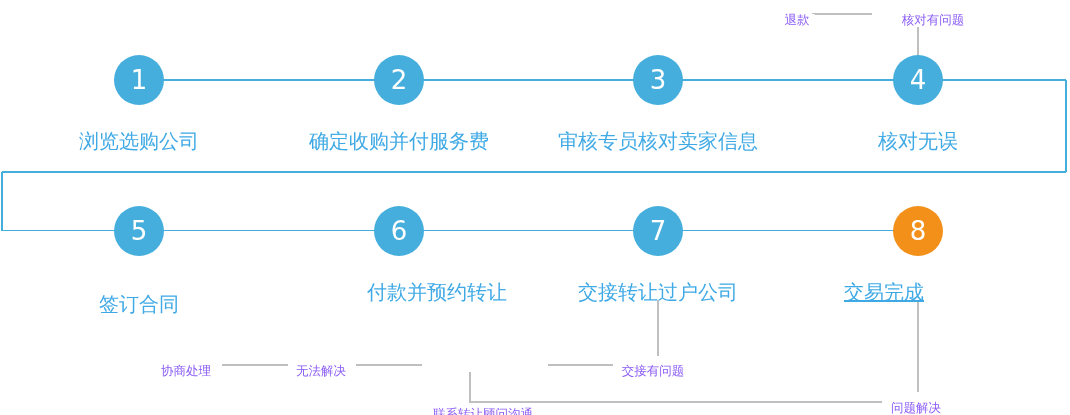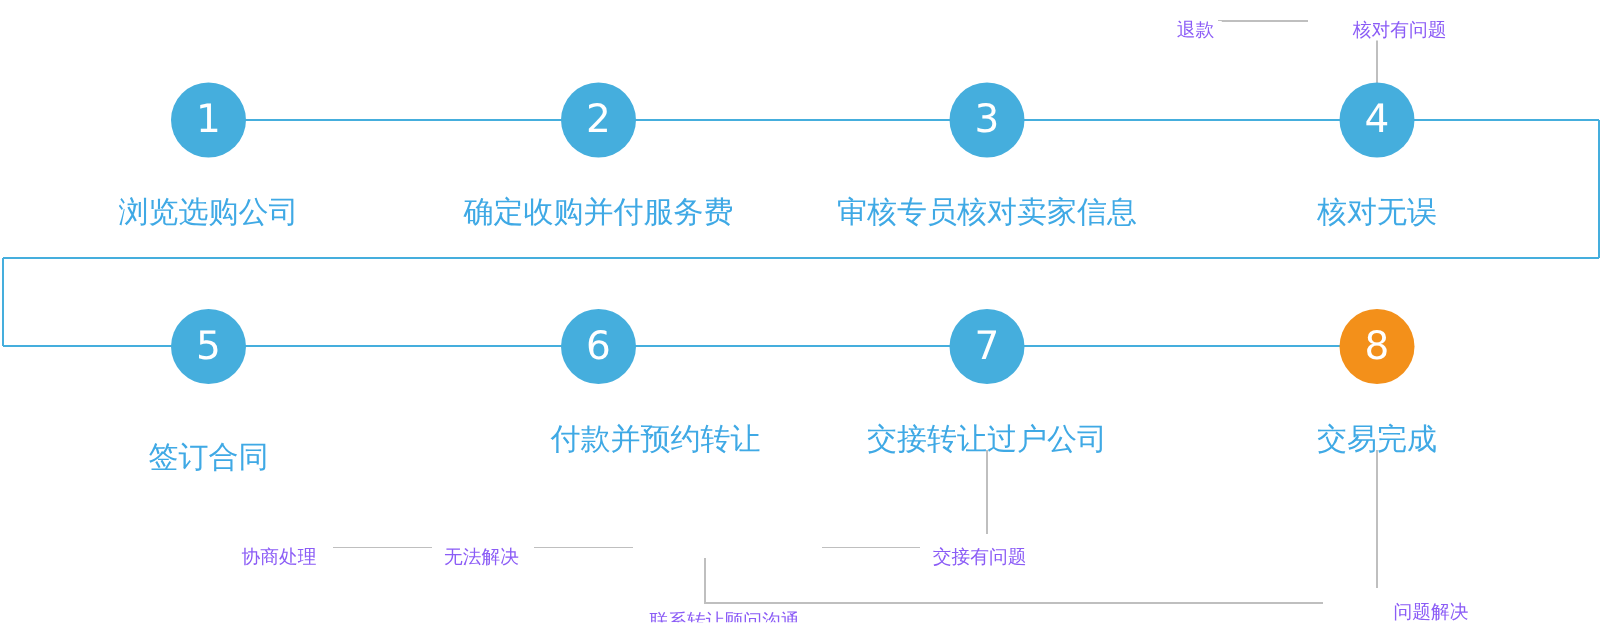--- a/index.html
+++ b/index.html
@@ -102,26 +102,26 @@
       <div class="node-label" style="left: 658px; top: 131px;">审核专员核对卖家信息</div>
       <div class="node blue" style="left: 893px; top: 55px;">4</div>
       <div class="node-label" style="left: 918px; top: 131px;">核对无误</div>
       <div class="node blue" style="left: 114px; top: 206px;">5</div>
       <div class="node-label" style="left: 139px; top: 282px; margin-top: 12px;">签订合同</div>
       <div class="node blue" style="left: 374px; top: 206px;">6</div>
       <div class="node-label" style="left: 399px; top: 282px; margin-left: 38px;">付款并预约转让</div>
       <div class="node blue" style="left: 633px; top: 206px;">7</div>
       <div class="node-label" style="left: 658px; top: 282px;">交接转让过户公司</div>
       <div class="node orange" style="left: 893px; top: 206px;">8</div>
-      <div class="node-label" style="left: 918px; top: 282px;">交易完成</div>
+      <div class="node-label" style="left: 884px; top: 282px; text-decoration: underline;">交易完成</div>
     </div>
 
   <div id="annots-layer">
       <div class="annot sm" style="left: 797px; top: 14px;">退款</div>
       <div class="annot sm" style="left: 911px; top: 14px; margin-left: 22px;">核对有问题</div>
       <div class="annot sm" style="left: 186px; top: 365px;">协商处理</div>
       <div class="annot sm" style="left: 321px; top: 365px;">无法解决</div>
       <div class="annot sm" style="left: 483px; top: 365px; margin-top: 43px;">联系转让顾问沟通</div>
       <div class="annot sm" style="left: 653px; top: 365px;">交接有问题</div>
-      <div class="annot sm" style="left: 916px; top: 402px; margin-left: 38px;">问题解决</div>
+      <div class="annot sm" style="left: 916px; top: 402px;">问题解决</div>
     </div>
 
 </div>
 
 </body></html>

